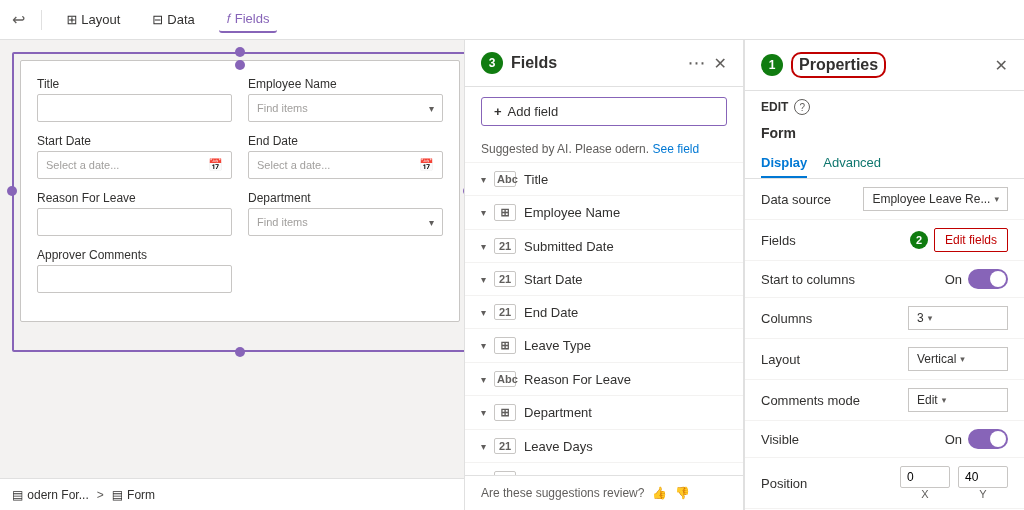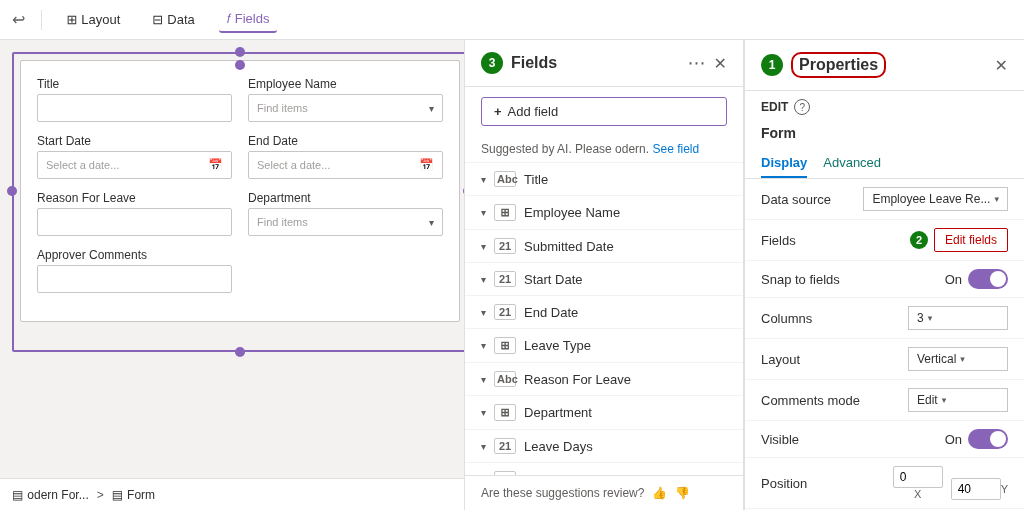--- a/index.html
+++ b/index.html
@@ -566,21 +566,21 @@
 
       <div class="props-row">
         <span class="props-row-label">Fields</span>
         <div style="display:flex;align-items:center;gap:6px;">
           <span class="badge" style="width:18px;height:18px;font-size:11px;">2</span>
           <button class="edit-fields-btn">Edit fields</button>
         </div>
       </div>
 
       <div class="props-row">
-        <span class="props-row-label">Snap to fields</span>
+        <span class="props-row-label">Start to columns</span>
         <div style="display:flex;align-items:center;gap:6px;">
           <span style="font-size:13px;">On</span>
           <div class="toggle"></div>
         </div>
       </div>
 
       <div class="props-row">
         <span class="props-row-label">Columns</span>
         <div class="props-select">
           <span style="font-size:12px;">3</span>
@@ -612,21 +612,21 @@
         </div>
       </div>
 
       <div class="props-pos-row">
         <span class="props-row-label" style="flex:1;">Position</span>
         <div style="display:flex;gap:8px;align-items:flex-end;">
           <div style="display:flex;flex-direction:column;align-items:center;">
             <input type="text" class="pos-input" value="0" style="">
             <span class="pos-label">X</span>
           </div>
-          <div style="display:flex;flex-direction:row;align-items:center;">
+          <div style="display:flex;flex-direction:column;align-items:center;">
             <input type="text" class="pos-input" value="40" style="">
             <span class="pos-label">Y</span>
           </div>
         </div>
       </div>
 
       <div class="props-row size-row">
         
         
       </div>

